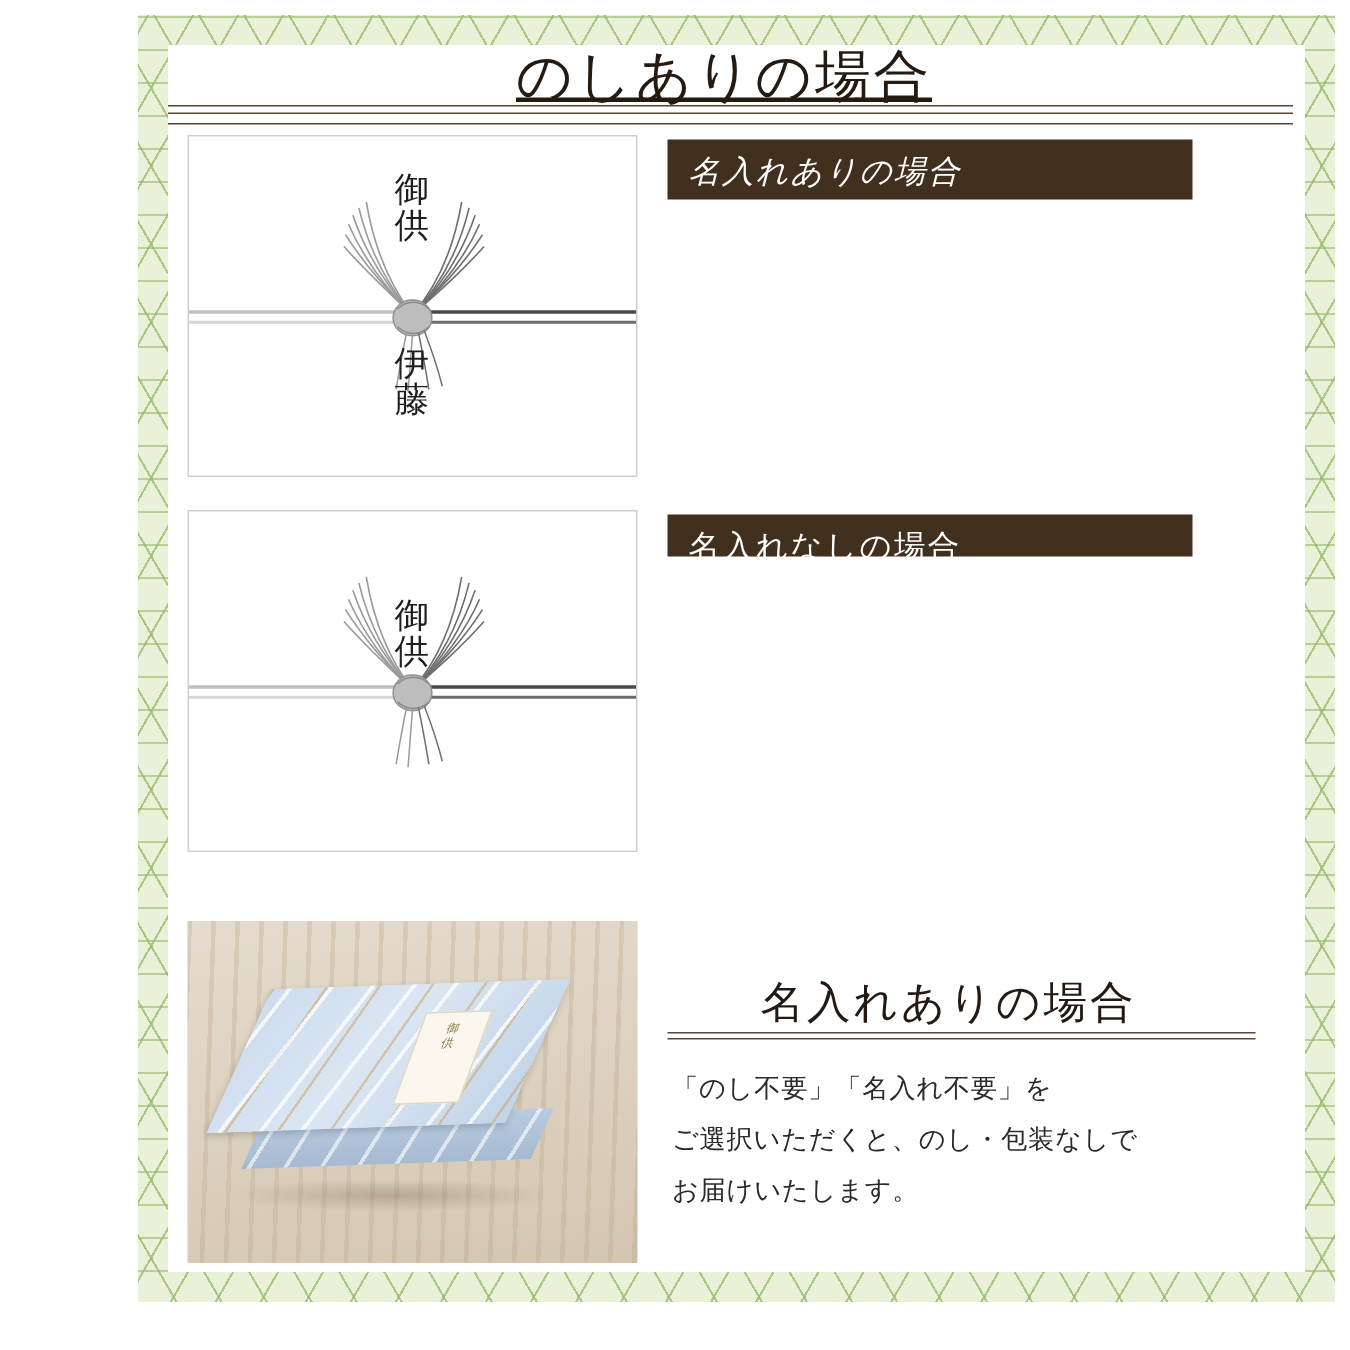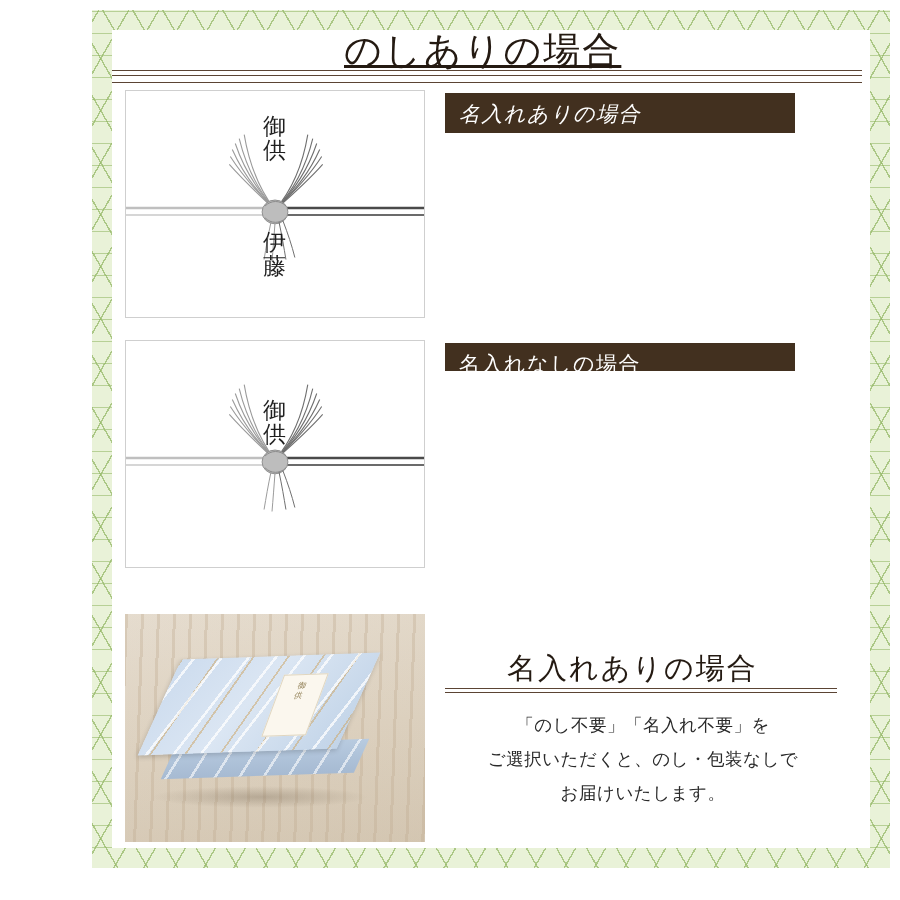--- a/index.html
+++ b/index.html
@@ -377,18 +377,18 @@
         <div class="box-top"></div>
         <div class="box-label">
           <span>御</span><br>
           <span>供</span>
         </div>
       </div>
     </div>
 
     <div class="title3">名入れありの場合</div>
     <div id="rule-3"></div>
-    <div class="body-text" id="text3" style="white-space: pre-line; text-align: center;">「のし不要」「名入れ不要」を
+    <div class="body-text" id="text3" style="white-space: pre-line;">「のし不要」「名入れ不要」を
 ご選択いただくと、のし・包装なしで
 お届けいたします。</div>
 
   </div>
 </div>
 
 </body></html>

